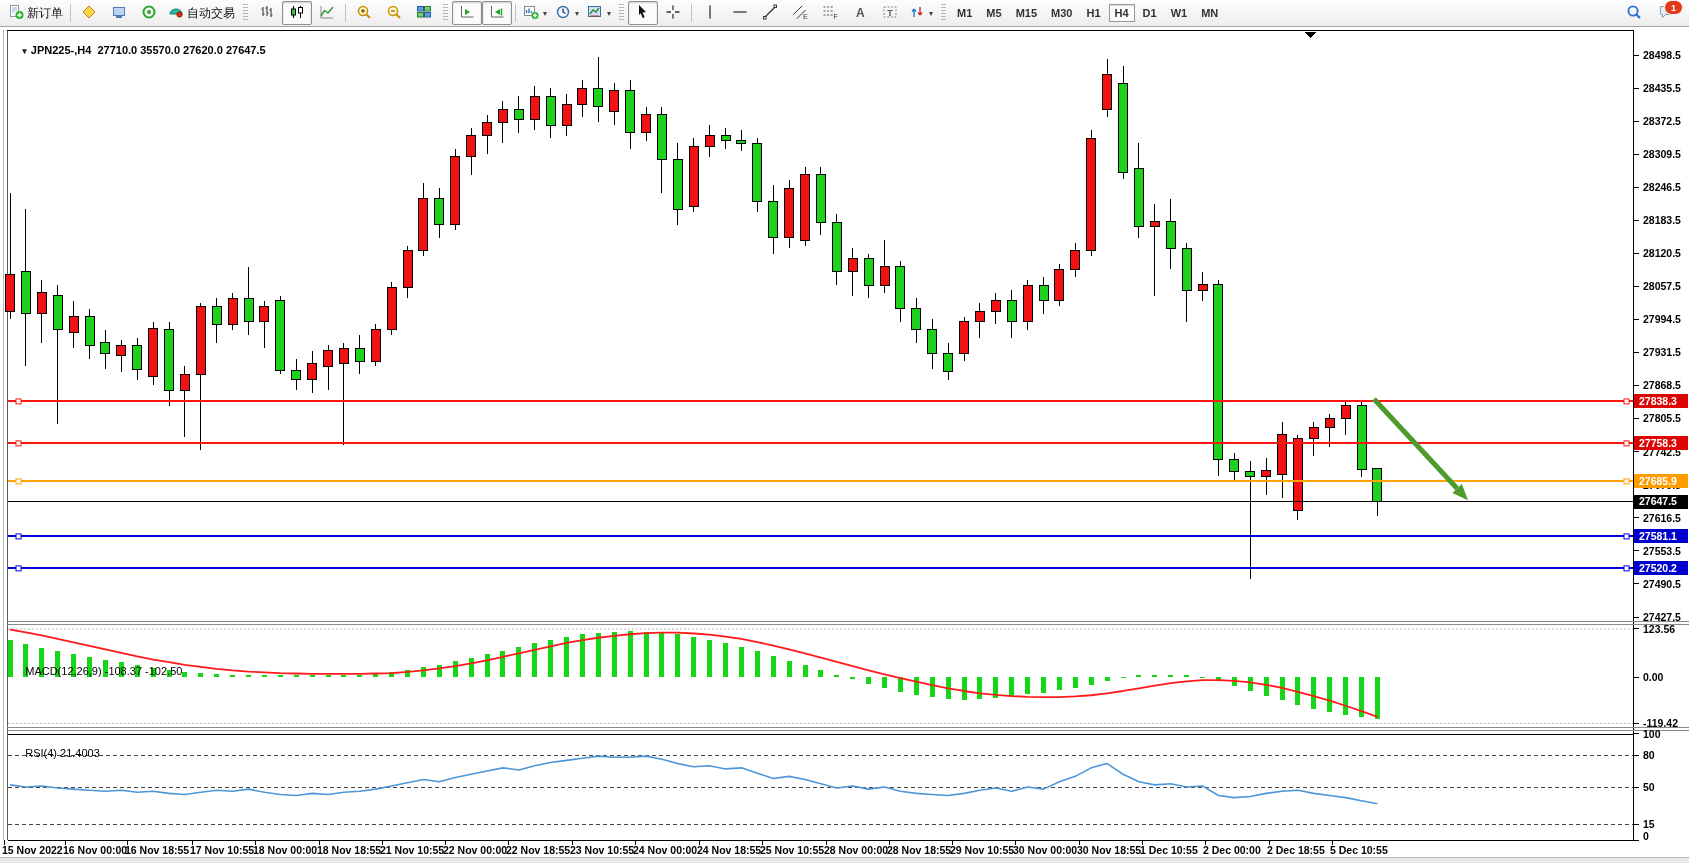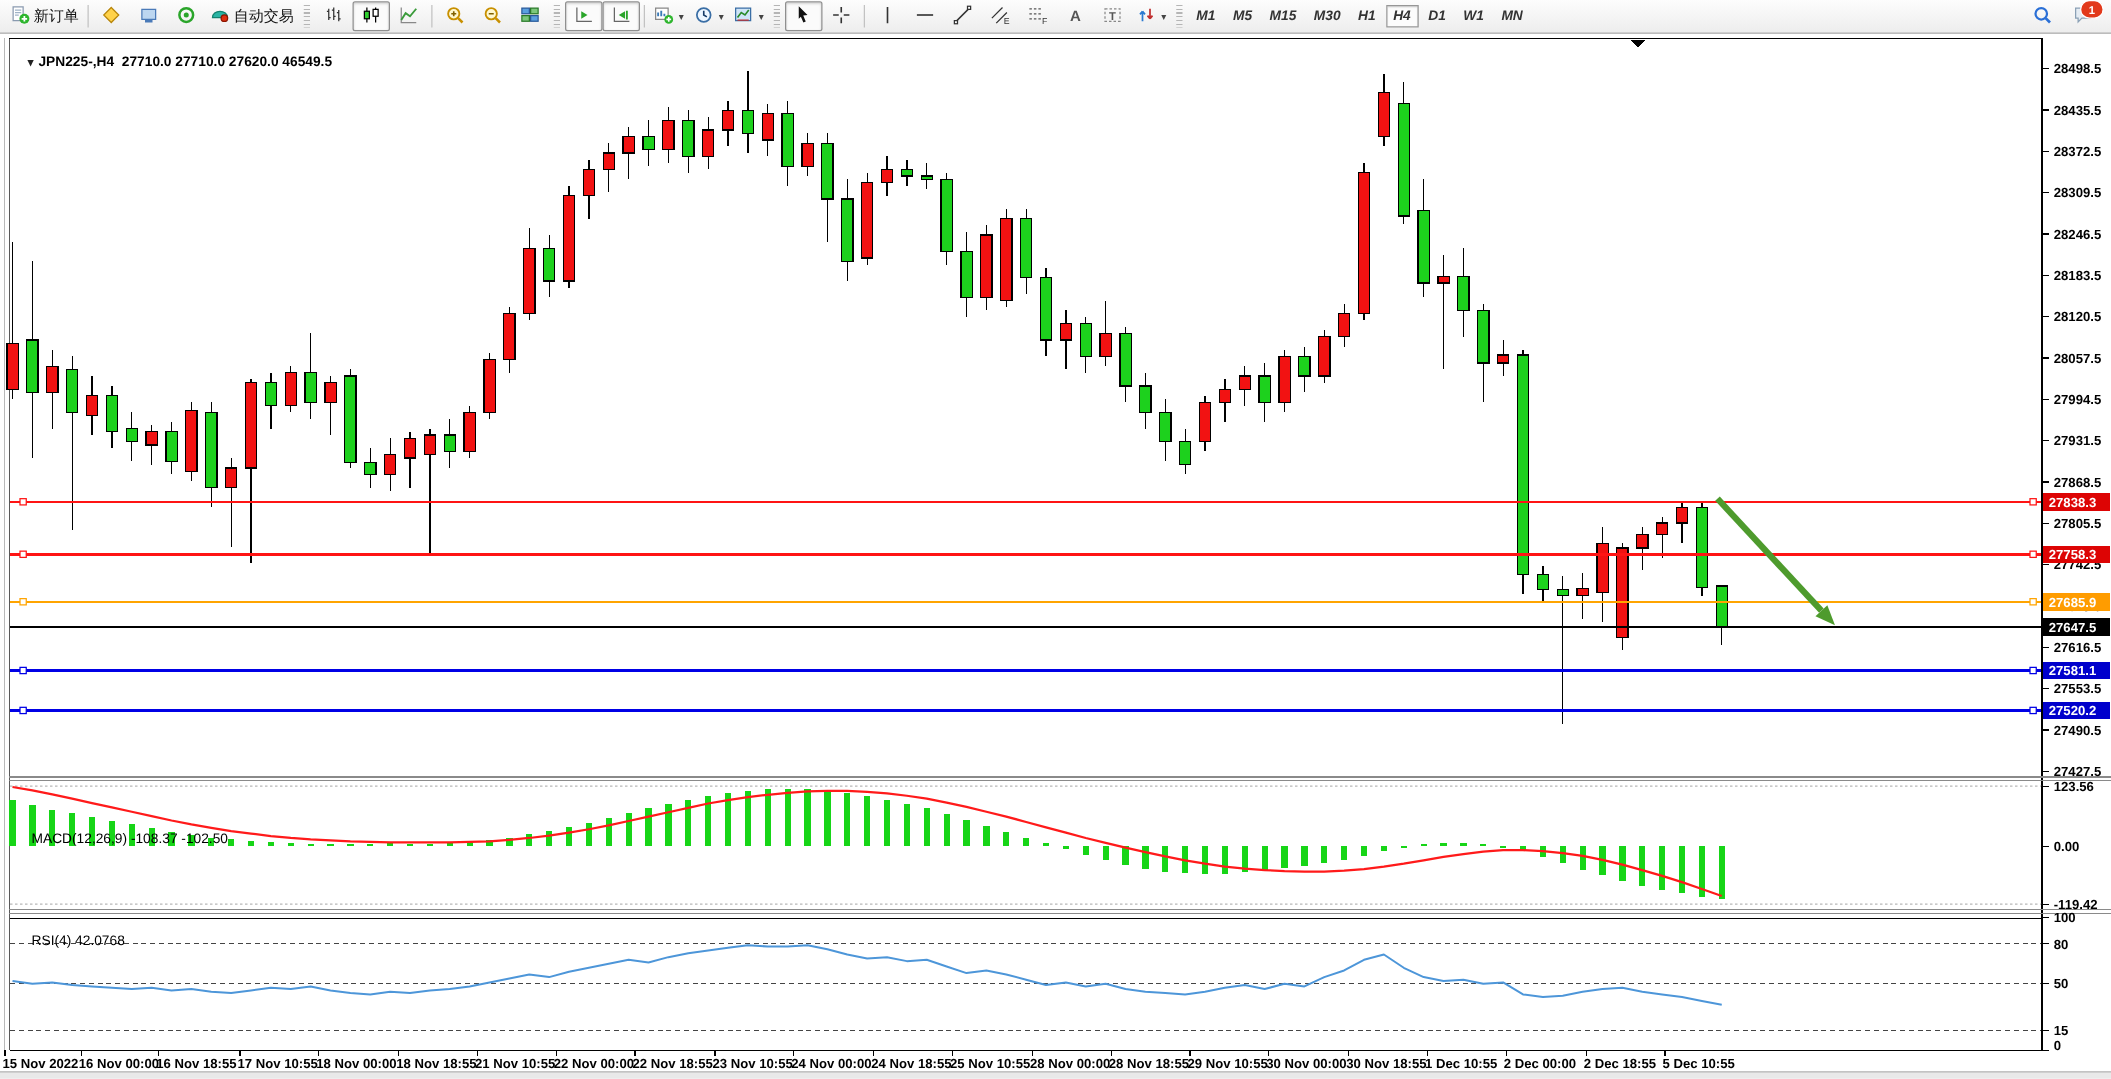--- a/index.html
+++ b/index.html
@@ -12,21 +12,21 @@
   .tb-btn{height:22px;min-width:22px;display:flex;align-items:center;justify-content:center;
     gap:3px;padding:0 3px;border:1px solid transparent;border-radius:2px;
     font-size:12px;color:#222;cursor:default;flex:none;}
   .tb-btn.active{background:#fbfbfb;border-color:#8f8f8f;box-shadow:inset 0 1px 2px rgba(0,0,0,.18);}
   .tb-btn .lbl{font-size:12px;color:#111;white-space:nowrap;}
   .tb-btn .dd{font-size:8px;color:#444;margin-left:1px;}
   .tb-sep{width:1px;height:18px;background:#c2c2c2;margin:0 3px;flex:none;}
   .tb-grip{width:5px;height:18px;margin:0 4px;flex:none;
     background:repeating-linear-gradient(to bottom,#b5b5b5 0 1px,transparent 1px 3px);}
   .tf-btn{font-size:11px;font-weight:700;color:#333;padding:2px 5px;margin:18px 1px;
-    border:1px solid transparent;flex:none;font-style:italic;}
+    border:1px solid transparent;flex:none;}
   .tf-btn.active{background:#fcfcfc;border-color:#979797;box-shadow:inset 0 1px 1px rgba(0,0,0,.12);}
   .tb-right{margin-left:auto;display:flex;align-items:center;padding-right:10px;gap:6px;}
   .chat-wrap{position:relative;width:24px;height:22px;display:flex;align-items:center;justify-content:center;}
   .badge{position:absolute;top:-2px;right:-4px;min-width:13px;height:13px;border-radius:8px;
     background:#e2391b;color:#fff;font-size:9px;font-weight:700;display:flex;
     align-items:center;justify-content:center;padding:0 2px;border:1px solid #fff;}
   
   .chart-region{position:absolute;top:28px;left:0;width:1689px;height:829px;background:#fff;}
   .overlay-label{position:absolute;font-size:11px;color:#000;white-space:pre;pointer-events:none;}
   #chart-title{top:4px;left:10px;font-weight:700;}
@@ -858,25 +858,25 @@
           <text x="1203" y="826" font-size="10.5" font-weight="700" fill="#000">2 Dec 00:00</text>
           <line x1="1269" y1="812" x2="1269" y2="817" stroke="#000"></line>
           <text x="1267" y="826" font-size="10.5" font-weight="700" fill="#000">2 Dec 18:55</text>
           <line x1="1332" y1="812" x2="1332" y2="817" stroke="#000"></line>
           <text x="1330" y="826" font-size="10.5" font-weight="700" fill="#000">5 Dec 10:55</text>
         </g>
       </g>
     </svg>
 
   <div class="overlay-label" id="chart-title">
-    <span class="dd-ico">▾</span><span>JPN225-,H4</span>&nbsp;&nbsp;<span>27710.0 27710.0 27620.0 46549.5</span>
+    <span class="dd-ico">▾</span><span>JPN225-,H4</span>&nbsp;&nbsp;<span>27710.0 35570.0 27620.0 27647.5</span>
   </div>
 
   <div class="overlay-label" id="macd-label">
     <span>MACD(12,26,9)</span>&nbsp;<span>-108.37 -102.50</span>
   </div>
 
   <div class="overlay-label" id="rsi-label">
-    <span>RSI(4)</span>&nbsp;<span>42.0768</span>
+    <span>RSI(4)</span>&nbsp;<span>21.4003</span>
   </div>
 </div>
 
 <div class="bottom-strip"></div>
 
 </body></html>

